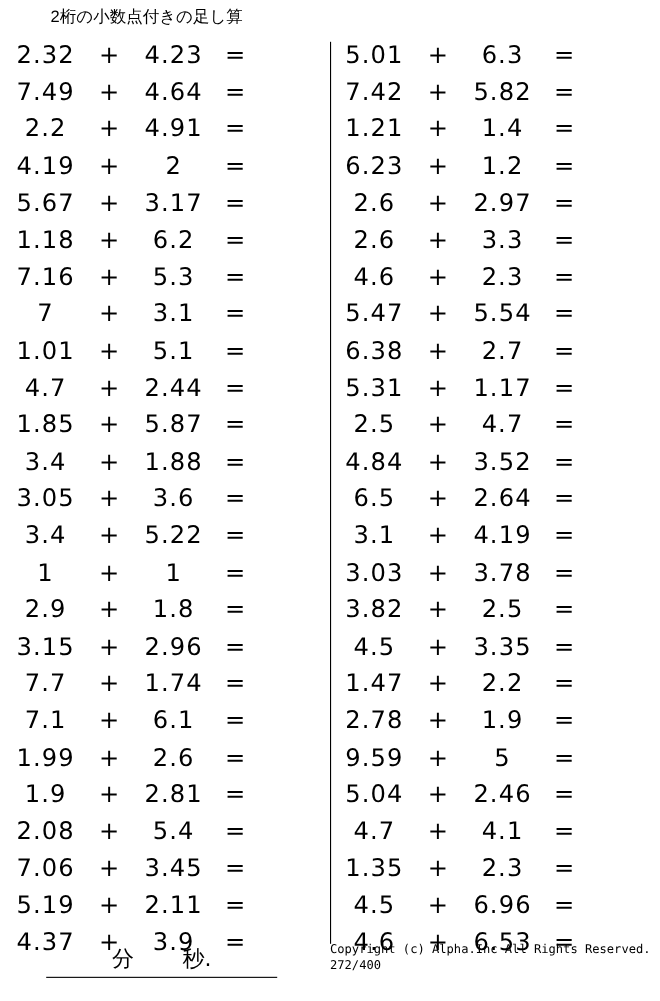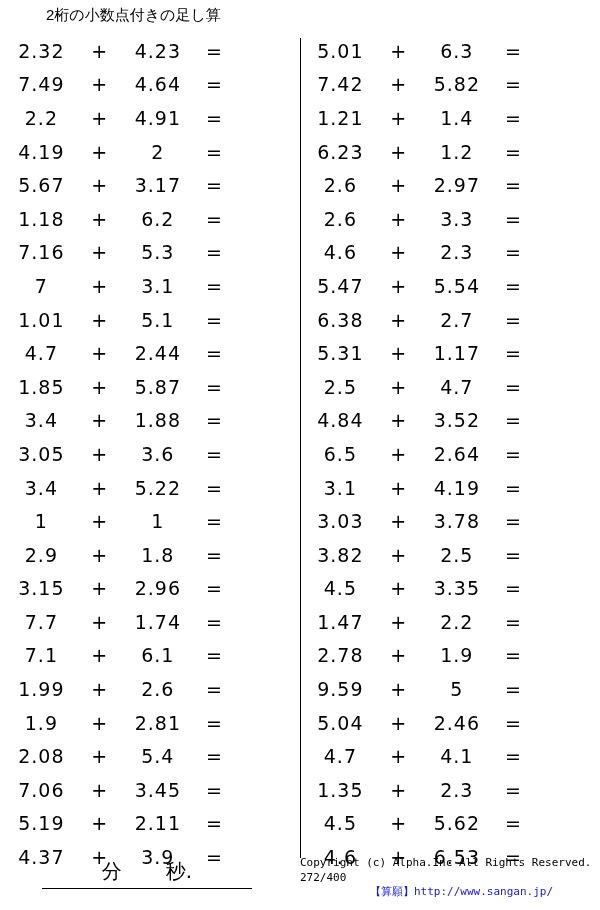--- a/index.html
+++ b/index.html
@@ -50,21 +50,21 @@
     width: 1px;
     background: #000000;
     margin: 4px 0 10px 0;
     height: 820px;
   }
   .row {
     height: 33.6px;
     display: flex;
     flex-direction: row;
     align-items: center;
-    font-size: 19px;
+    font-size: 22px;
     font-family: "DejaVu Sans", sans-serif;
     letter-spacing: 1px;
   }
   .operand {
     width: 92px;
     text-align: center;
     white-space: nowrap;
   }
   .op {
     width: 44px;
@@ -471,36 +471,35 @@
         <div class="row">
           <span class="operand">1.35</span>
           <span class="op">+</span>
           <span class="operand">2.3</span>
           <span class="eq">=</span>
           <span class="answer" style="display: inline-block; width: 80px;"></span>
         </div>
         <div class="row">
           <span class="operand">4.5</span>
           <span class="op">+</span>
-          <span class="operand">5.62</span>
+          <span class="operand">6.96</span>
           <span class="eq">=</span>
           <span class="answer" style="display: inline-block; width: 80px;"></span>
         </div>
         <div class="row">
           <span class="operand">4.6</span>
           <span class="op">+</span>
           <span class="operand">6.53</span>
           <span class="eq">=</span>
           <span class="answer" style="display: inline-block; width: 80px;"></span>
         </div>
       </div>
   </div>
 
   <div class="footer">
     <div class="timebox">
       <span class="min">分</span><span>秒.</span>
     </div>
     <div class="copyright">Copyright (c)  Alpha.Inc All Rights Reserved.</div>
     <div class="pagenum">272/400</div>
-    <div class="siteline"><span class="brand">【算願】</span><span class="url">http://www.sangan.jp/</span></div>
   </div>
 
 </div>
 
 </body></html>

